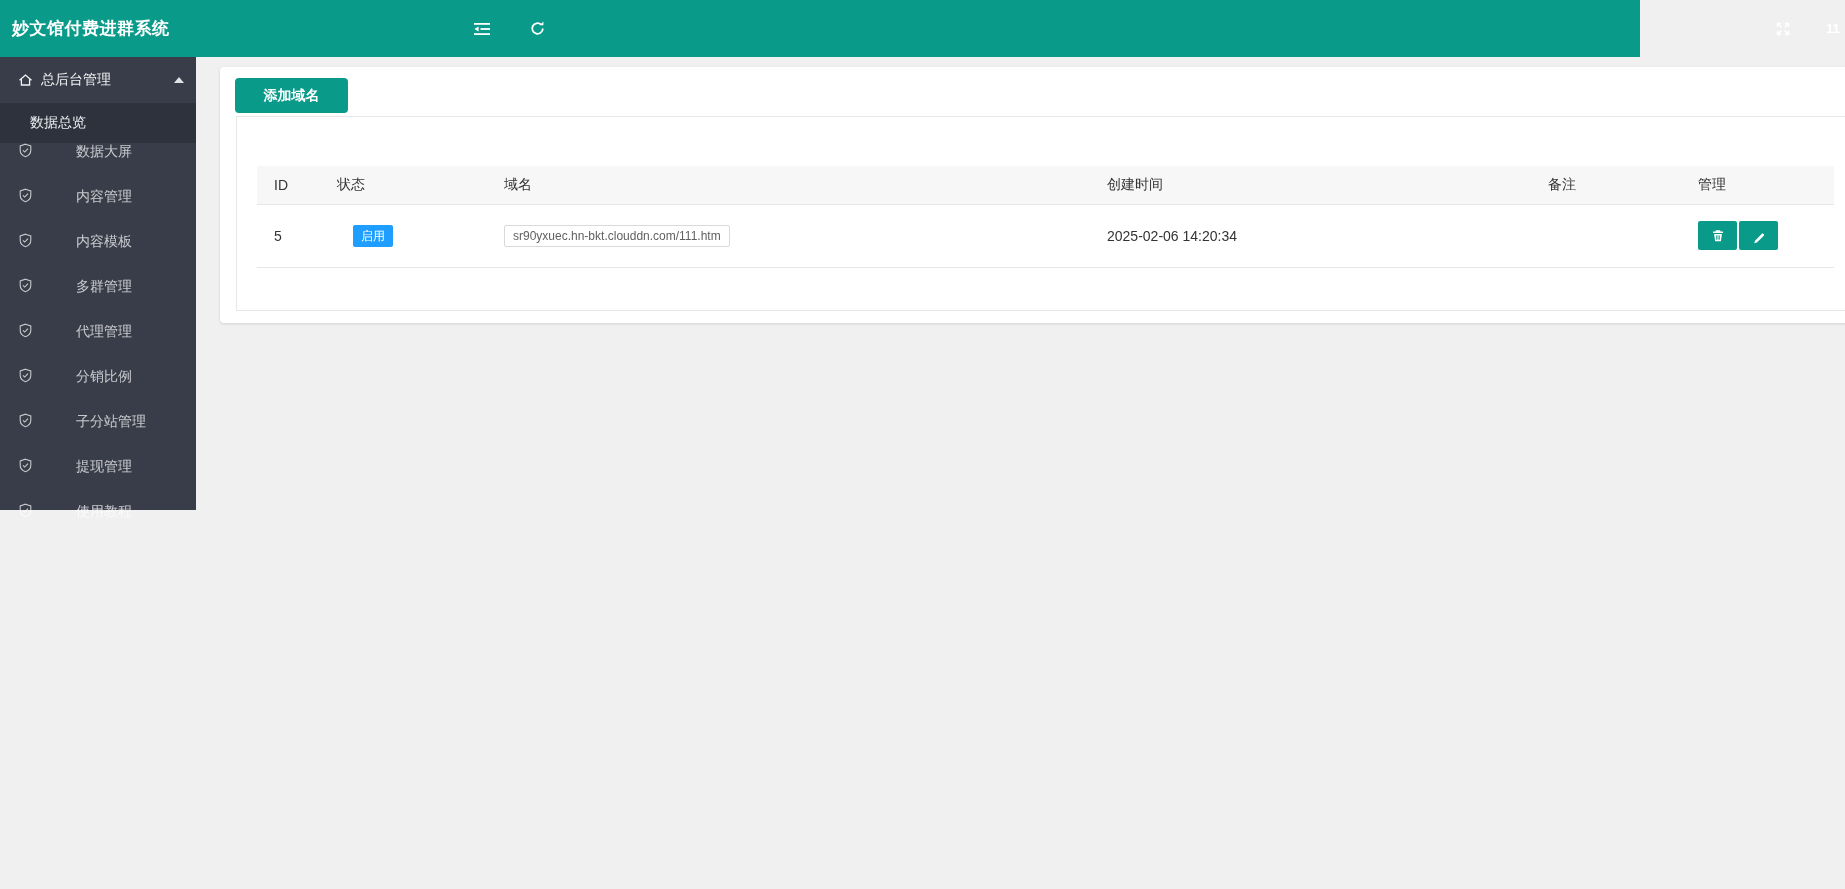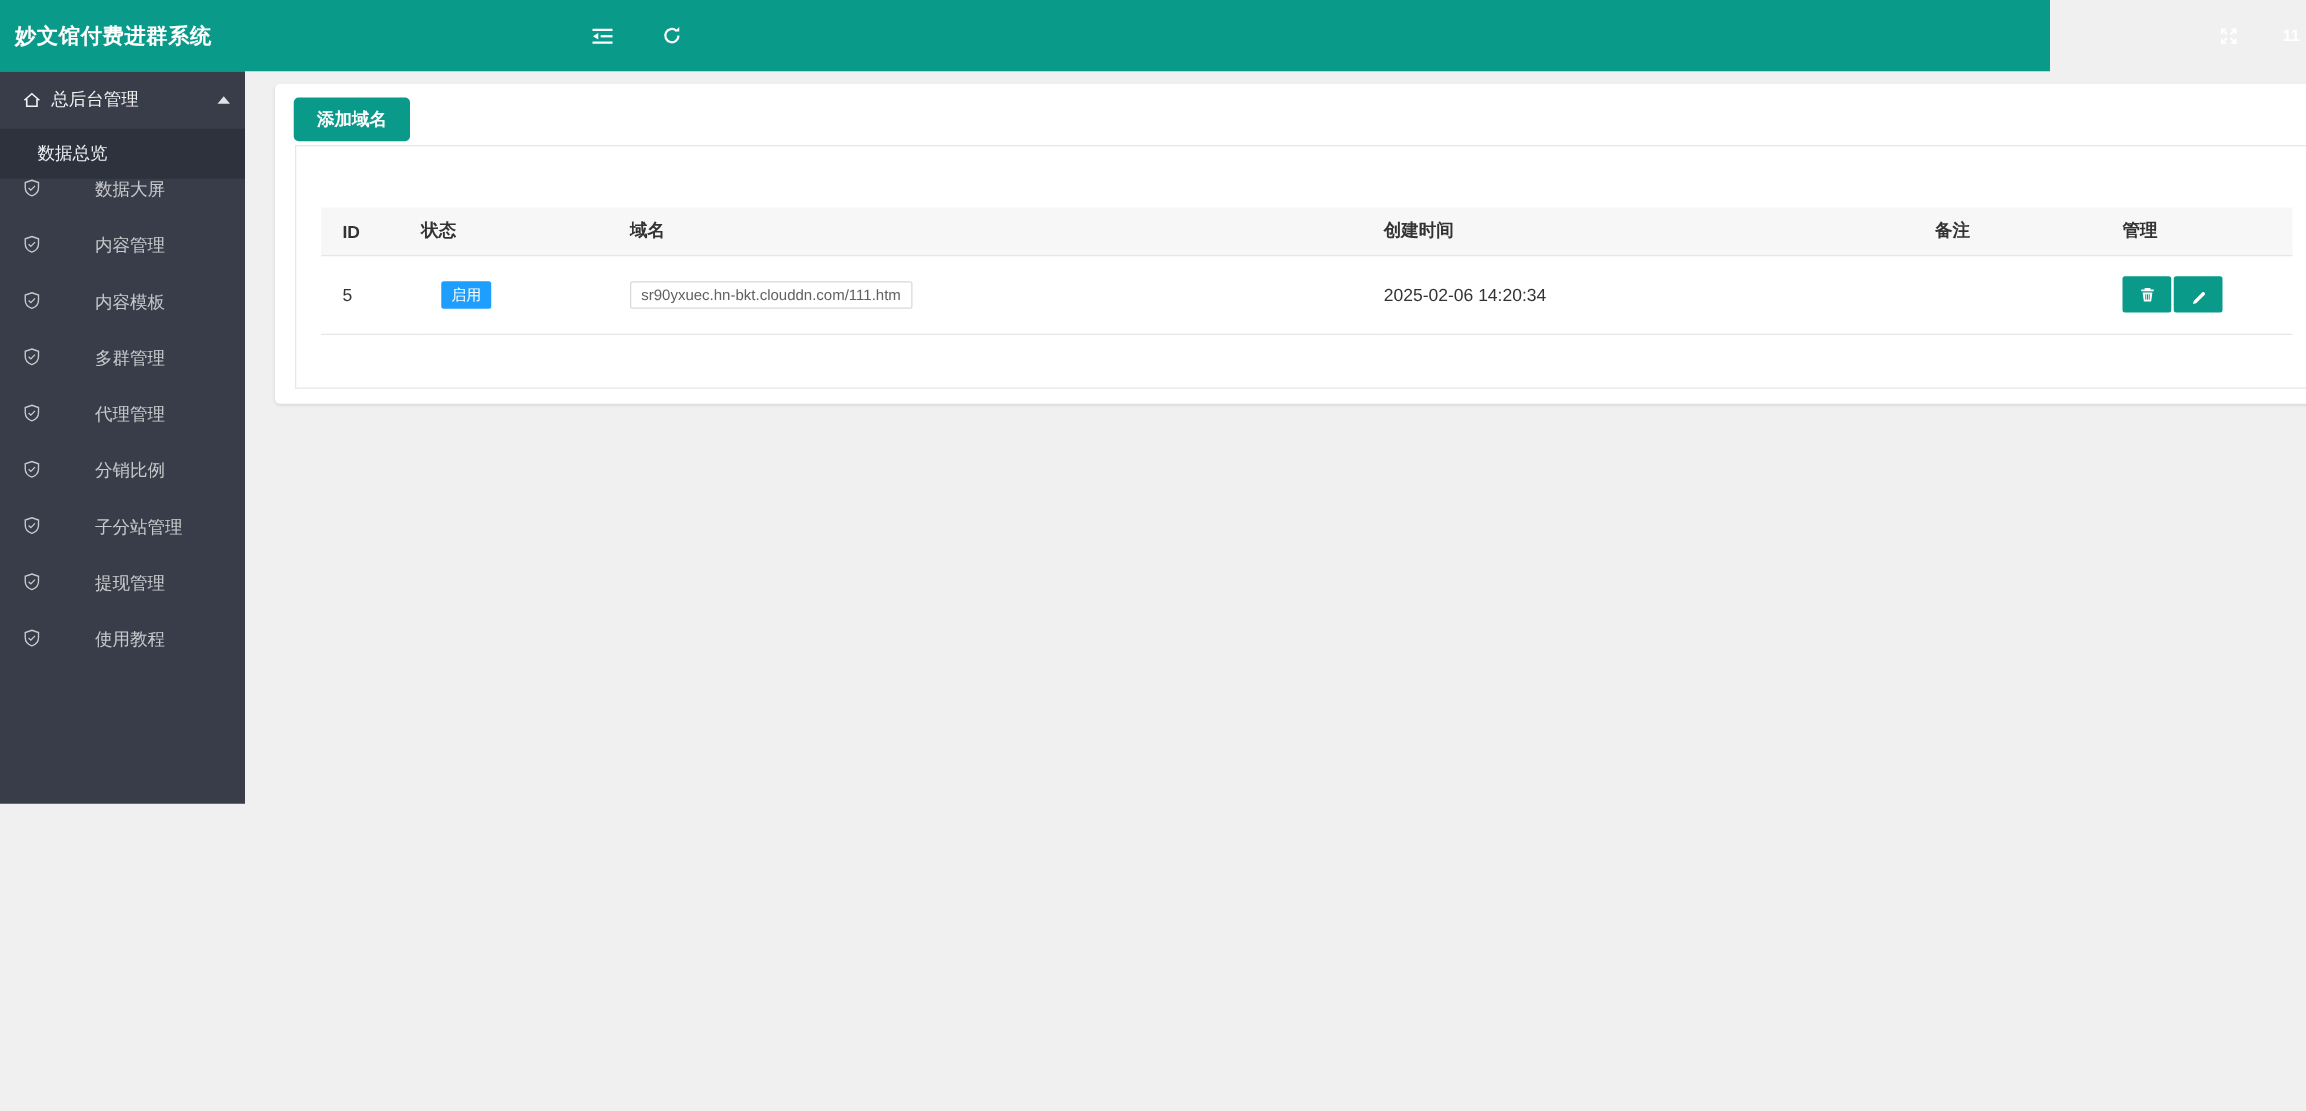--- a/index.html
+++ b/index.html
@@ -22,21 +22,21 @@
            display:flex; align-items:center; justify-content:center; cursor:pointer; }
   .hicon svg { display:block; }
   .hicon-collapse { left:467px; }
   .hicon-refresh  { left:522px; }
   .hicon-full     { left:1768px; }
   .clock { position:absolute; left:1826px; top:0; line-height:57px;
            font-size:13px; font-weight:bold; white-space:nowrap; }
 
   
   .sidebar {
-    position:absolute; left:0; top:57px; width:196px; height:586px;
+    position:absolute; left:0; top:57px; width:196px; height:453px;
     background:#393d49; z-index:9;
   }
   .nav-group {
     height:46px; display:flex; align-items:center; padding:0 12px 0 18px;
     color:#f2f2f2; font-size:14px; cursor:pointer; position:relative;
   }
   .nav-group .glabel { margin-left:8px; }
   .caret-up {
     position:absolute; right:12px; width:0; height:0;
     border-left:5px solid transparent; border-right:5px solid transparent;
@@ -54,33 +54,33 @@
   .nav-item svg { flex:0 0 auto; }
   .nav-item.active { background:#0a9a8a; color:#fff; }
 
   
   .card {
     position:absolute; left:220px; top:67px; width:1641px; height:256px;
     background:#fff; border-radius:4px;
     box-shadow:0 1px 3px rgba(0,0,0,.12);
   }
   .add-btn {
-    position:absolute; left:15px; top:11px; width:93px; height:35px;
+    position:absolute; left:15px; top:11px; width:113px; height:35px;
     background:#0a9a8a; color:#fff; border:none; border-radius:4px;
     font-size:14px; font-weight:bold; cursor:pointer;
     font-family:inherit;
   }
   .panel {
     position:absolute; left:16px; top:49px; width:1615px; height:195px;
     border:1px solid #e7e7e7; background:#fff;
   }
   .tablewrap { position:absolute; left:20px; top:49px; width:1577px; }
   table { border-collapse:collapse; table-layout:fixed; width:1577px; font-size:14px; color:#333; }
   thead tr { height:38px; background:#f7f7f8; }
-  th { text-align:left; font-weight:bold; border-bottom:1px solid #e6e6e6; padding:0; }
+  th { text-align:left; font-weight:normal; border-bottom:1px solid #e6e6e6; padding:0; }
   th:first-child, td:first-child { padding-left:17px; }
   tbody tr { height:63px; }
   td { border-bottom:1px solid #e6e6e6; vertical-align:middle; padding:0; }
 
   .badge {
     display:inline-block; background:#1e9fff; color:#fff; font-size:12px;
     line-height:1; padding:5px 8px; border-radius:2px; cursor:pointer; border:none;
     font-family:inherit;
     margin-left:16px;
   }

